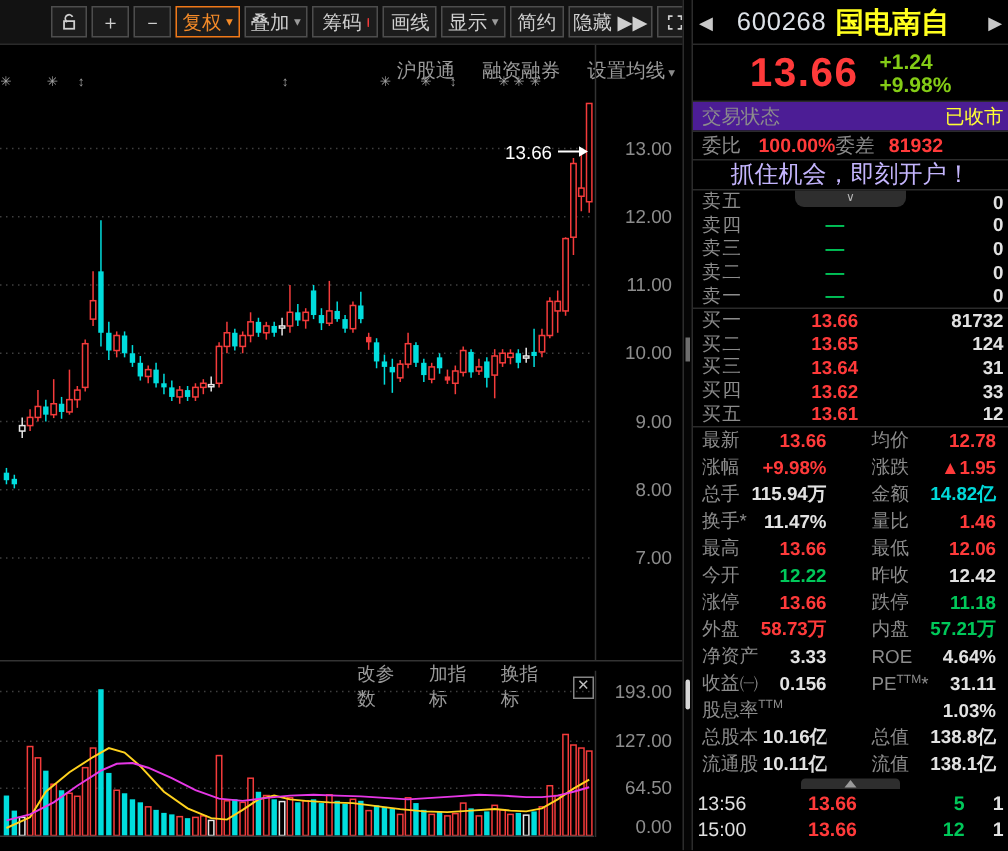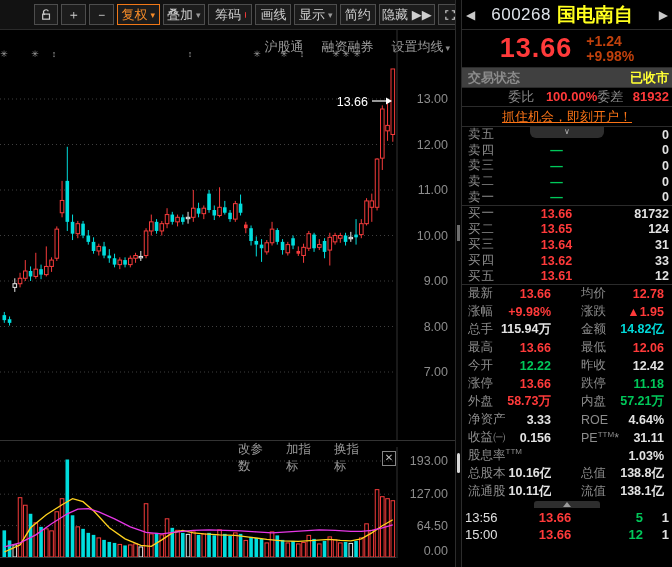--- a/index.html
+++ b/index.html
@@ -33,31 +33,31 @@
   #divider .thumb{position:absolute;left:1px;top:453px;width:3px;height:20px;background:#d8d8d8;border-radius:2px;}
   
   #rp{position:absolute;left:462px;top:0;width:210px;height:567px;background:#000;font-size:13px;}
   .rp-sep{height:1px;background:#2b2b2b;}
   #rp-head{height:29px;display:flex;align-items:center;padding:0 2px;}
   .navarrow{color:#c8c8c8;font-size:12px;cursor:pointer;padding:0 2px;}
   #rp-code{color:#dde2e8;font-size:17px;margin:0 6px 0 14px;letter-spacing:.5px;}
   #rp-name{color:#ffff1e;font-size:19px;font-weight:700;flex:1;}
   #rp-price-row{height:37px;display:flex;align-items:center;justify-content:center;gap:14px;}
   #rp-last{color:#ff3a3a;font-size:27px;font-weight:700;letter-spacing:1px;}
-  #rp-chg{display:flex;flex-direction:column;line-height:15px;color:#c2410c;font-size:14px;font-weight:700;}
+  #rp-chg{display:flex;flex-direction:column;line-height:15px;color:#84cc16;font-size:14px;font-weight:700;}
   .rrow{display:flex;align-items:center;height:18px;padding:0 3px 0 6px;}
-  #rp-status{height:19px;background:#404040;font-weight:bold;}
+  #rp-status{height:19px;background:#4c1d95;}
   .lab{color:#8c8c8c;}
   .val-r{color:#ff3a3a;font-weight:700;}
   .val-g{color:#00c85a;font-weight:700;}
   .val-w{color:#e2e2e2;font-weight:700;}
   .val-c{color:#00d9d9;font-weight:700;}
   .val-y{color:#ffff33;}
   #rp-banner{height:19px;display:flex;align-items:center;justify-content:center;}
-  #rp-banner span{color:#f97316;text-decoration:underline;cursor:pointer;font-size:13px;}
+  #rp-banner span{color:#c4b5fd;cursor:pointer;font-size:16px;}
   .qrow{display:flex;align-items:center;height:15.6px;padding:0 3px 0 6px;font-size:12.5px;position:relative;}
   .qrow .qlab{width:34px;color:#8c8c8c;letter-spacing:1px;}
   .qrow .qprice{flex:1;text-align:center;font-weight:700;}
   .qrow .qvol{width:58px;text-align:right;color:#e2e2e2;font-weight:700;}
   .dash{color:#00c85a;font-weight:700;}
   #sell-chevron{position:absolute;left:50%;transform:translateX(-50%);top:0;width:74px;height:11px;background:#2e2e2e;
         border-radius:0 0 6px 6px;color:#b5b5b5;font-size:8px;line-height:9px;text-align:center;cursor:pointer;z-index:5;}
   .srow{display:flex;height:18px;align-items:center;font-size:12.5px;gap:24px;}
   .scol{flex:1;display:flex;justify-content:space-between;align-items:center;padding-left:6px;overflow:hidden;white-space:nowrap;}
   .scol .v{padding-left:3px;}
@@ -430,21 +430,21 @@
         <span>+1.24</span>
         <span>+9.98%</span>
       </span>
     </div>
     <div class="rp-sep"></div>
     <div class="rrow" id="rp-status" style="justify-content:space-between;">
       <span class="lab">交易状态</span>
       <span class="val-y">已收市</span>
     </div>
     <div class="rp-sep"></div>
-    <div class="rrow" style="justify-content:flex-end;">
+    <div class="rrow" style="justify-content:flex-start;">
       <span><span class="lab">委比</span>
         <span class="val-r" style="margin-left:8px">100.00%</span></span>
       <span><span class="lab">委差</span>
         <span class="val-r" style="margin-left:6px">81932</span></span>
     </div>
     <div class="rp-sep"></div>
     <div id="rp-banner">
       <span>抓住机会，即刻开户！</span>
     </div>
     <div class="rp-sep"></div>
@@ -531,20 +531,30 @@
             <span class="lab">总手</span>
             <span class="v val-w">115.94万</span>
           </div>
           <div class="scol">
             <span class="lab">金额</span>
             <span class="v val-c">14.82亿</span>
           </div>
         </div>
         <div class="srow">
           <div class="scol">
+            <span class="lab">换手*</span>
+            <span class="v val-w">11.47%</span>
+          </div>
+          <div class="scol">
+            <span class="lab">量比</span>
+            <span class="v val-r">1.46</span>
+          </div>
+        </div>
+        <div class="srow">
+          <div class="scol">
             <span class="lab">最高</span>
             <span class="v val-r">13.66</span>
           </div>
           <div class="scol">
             <span class="lab">最低</span>
             <span class="v val-r">12.06</span>
           </div>
         </div>
         <div class="srow">
           <div class="scol">

